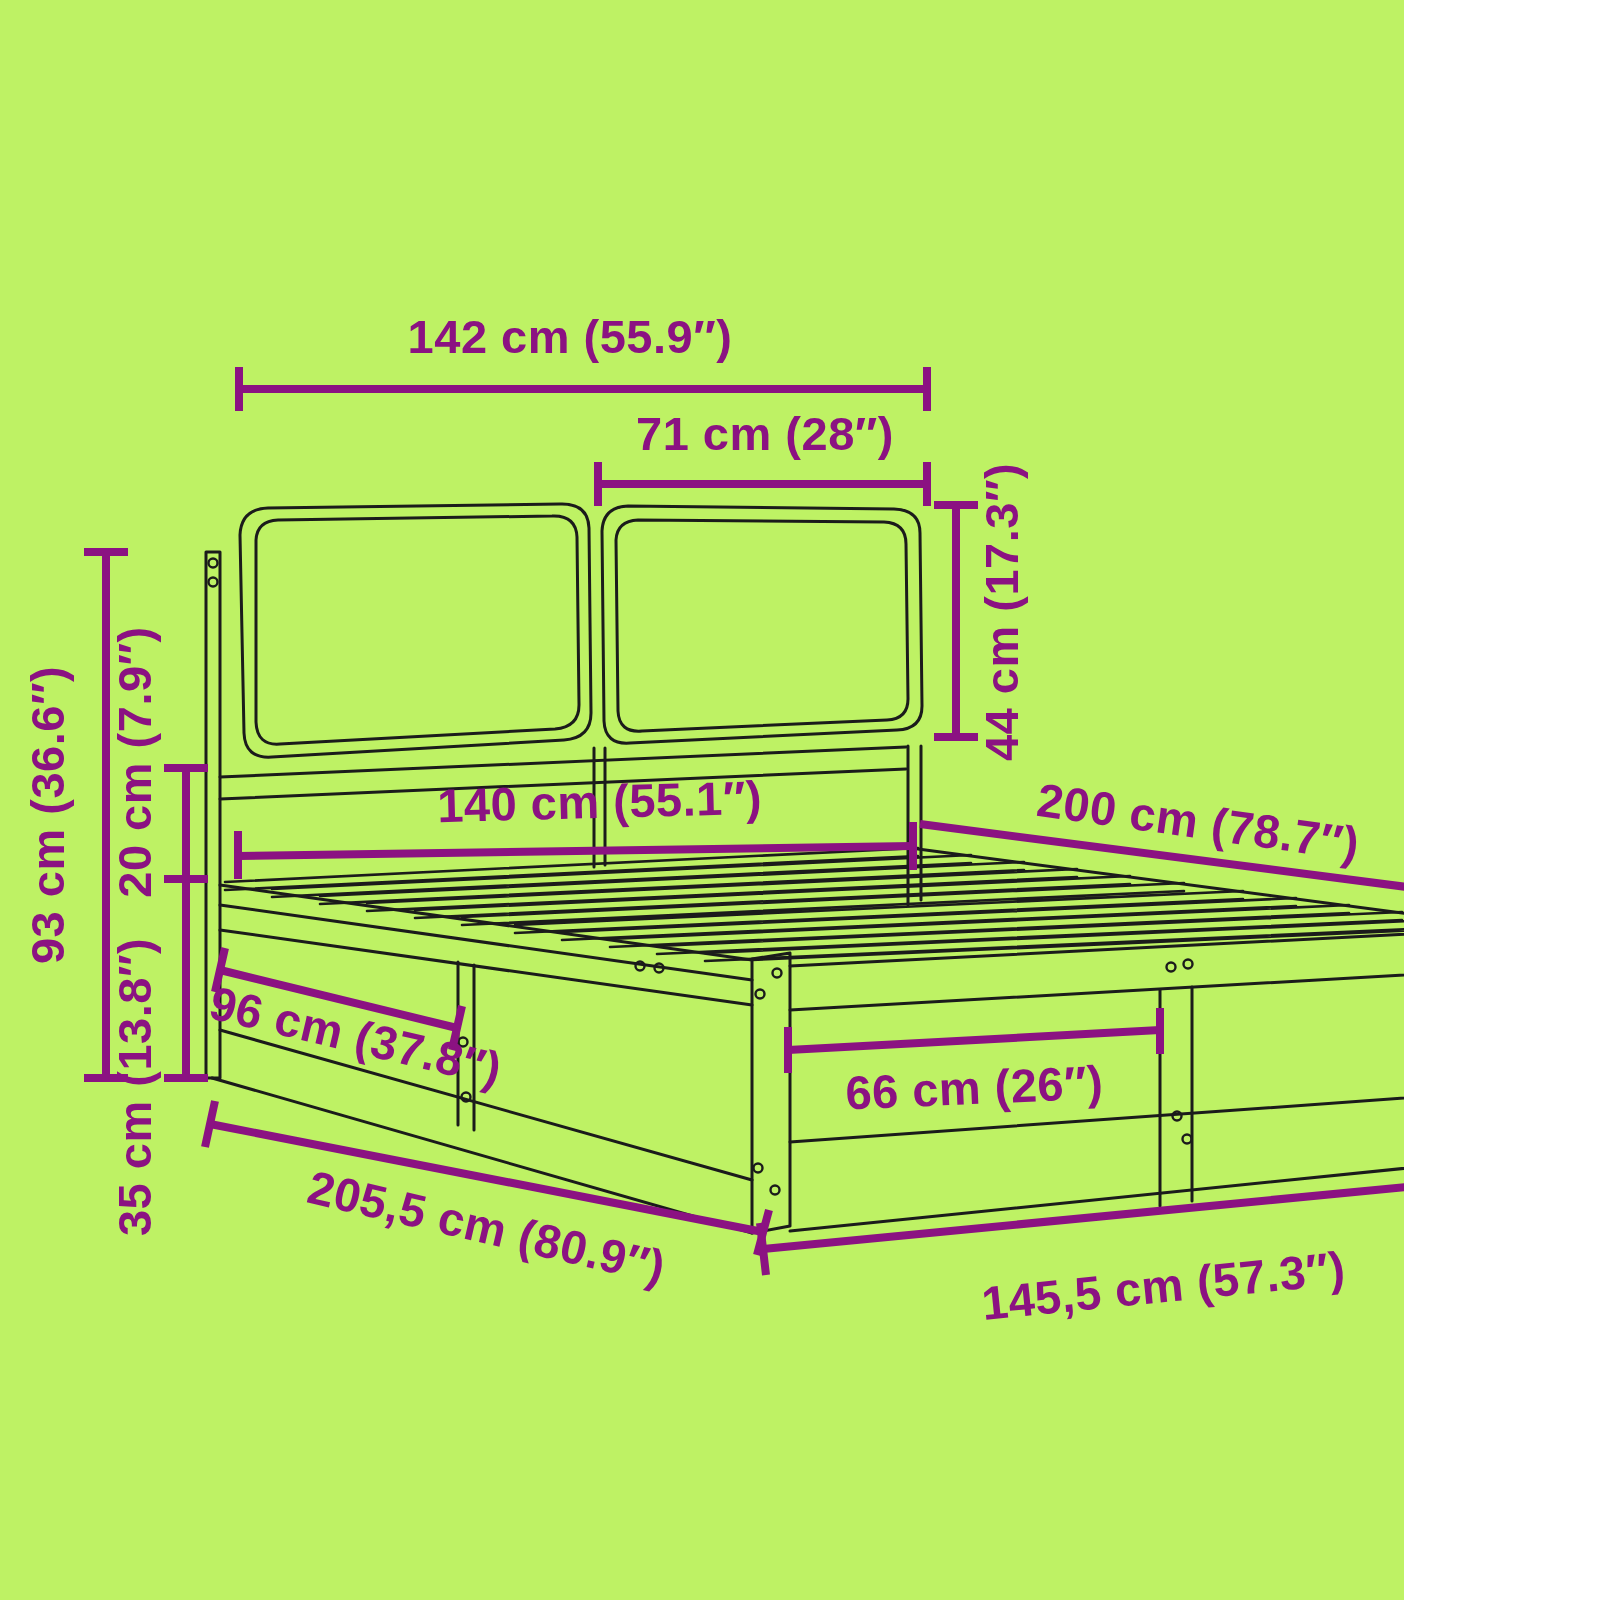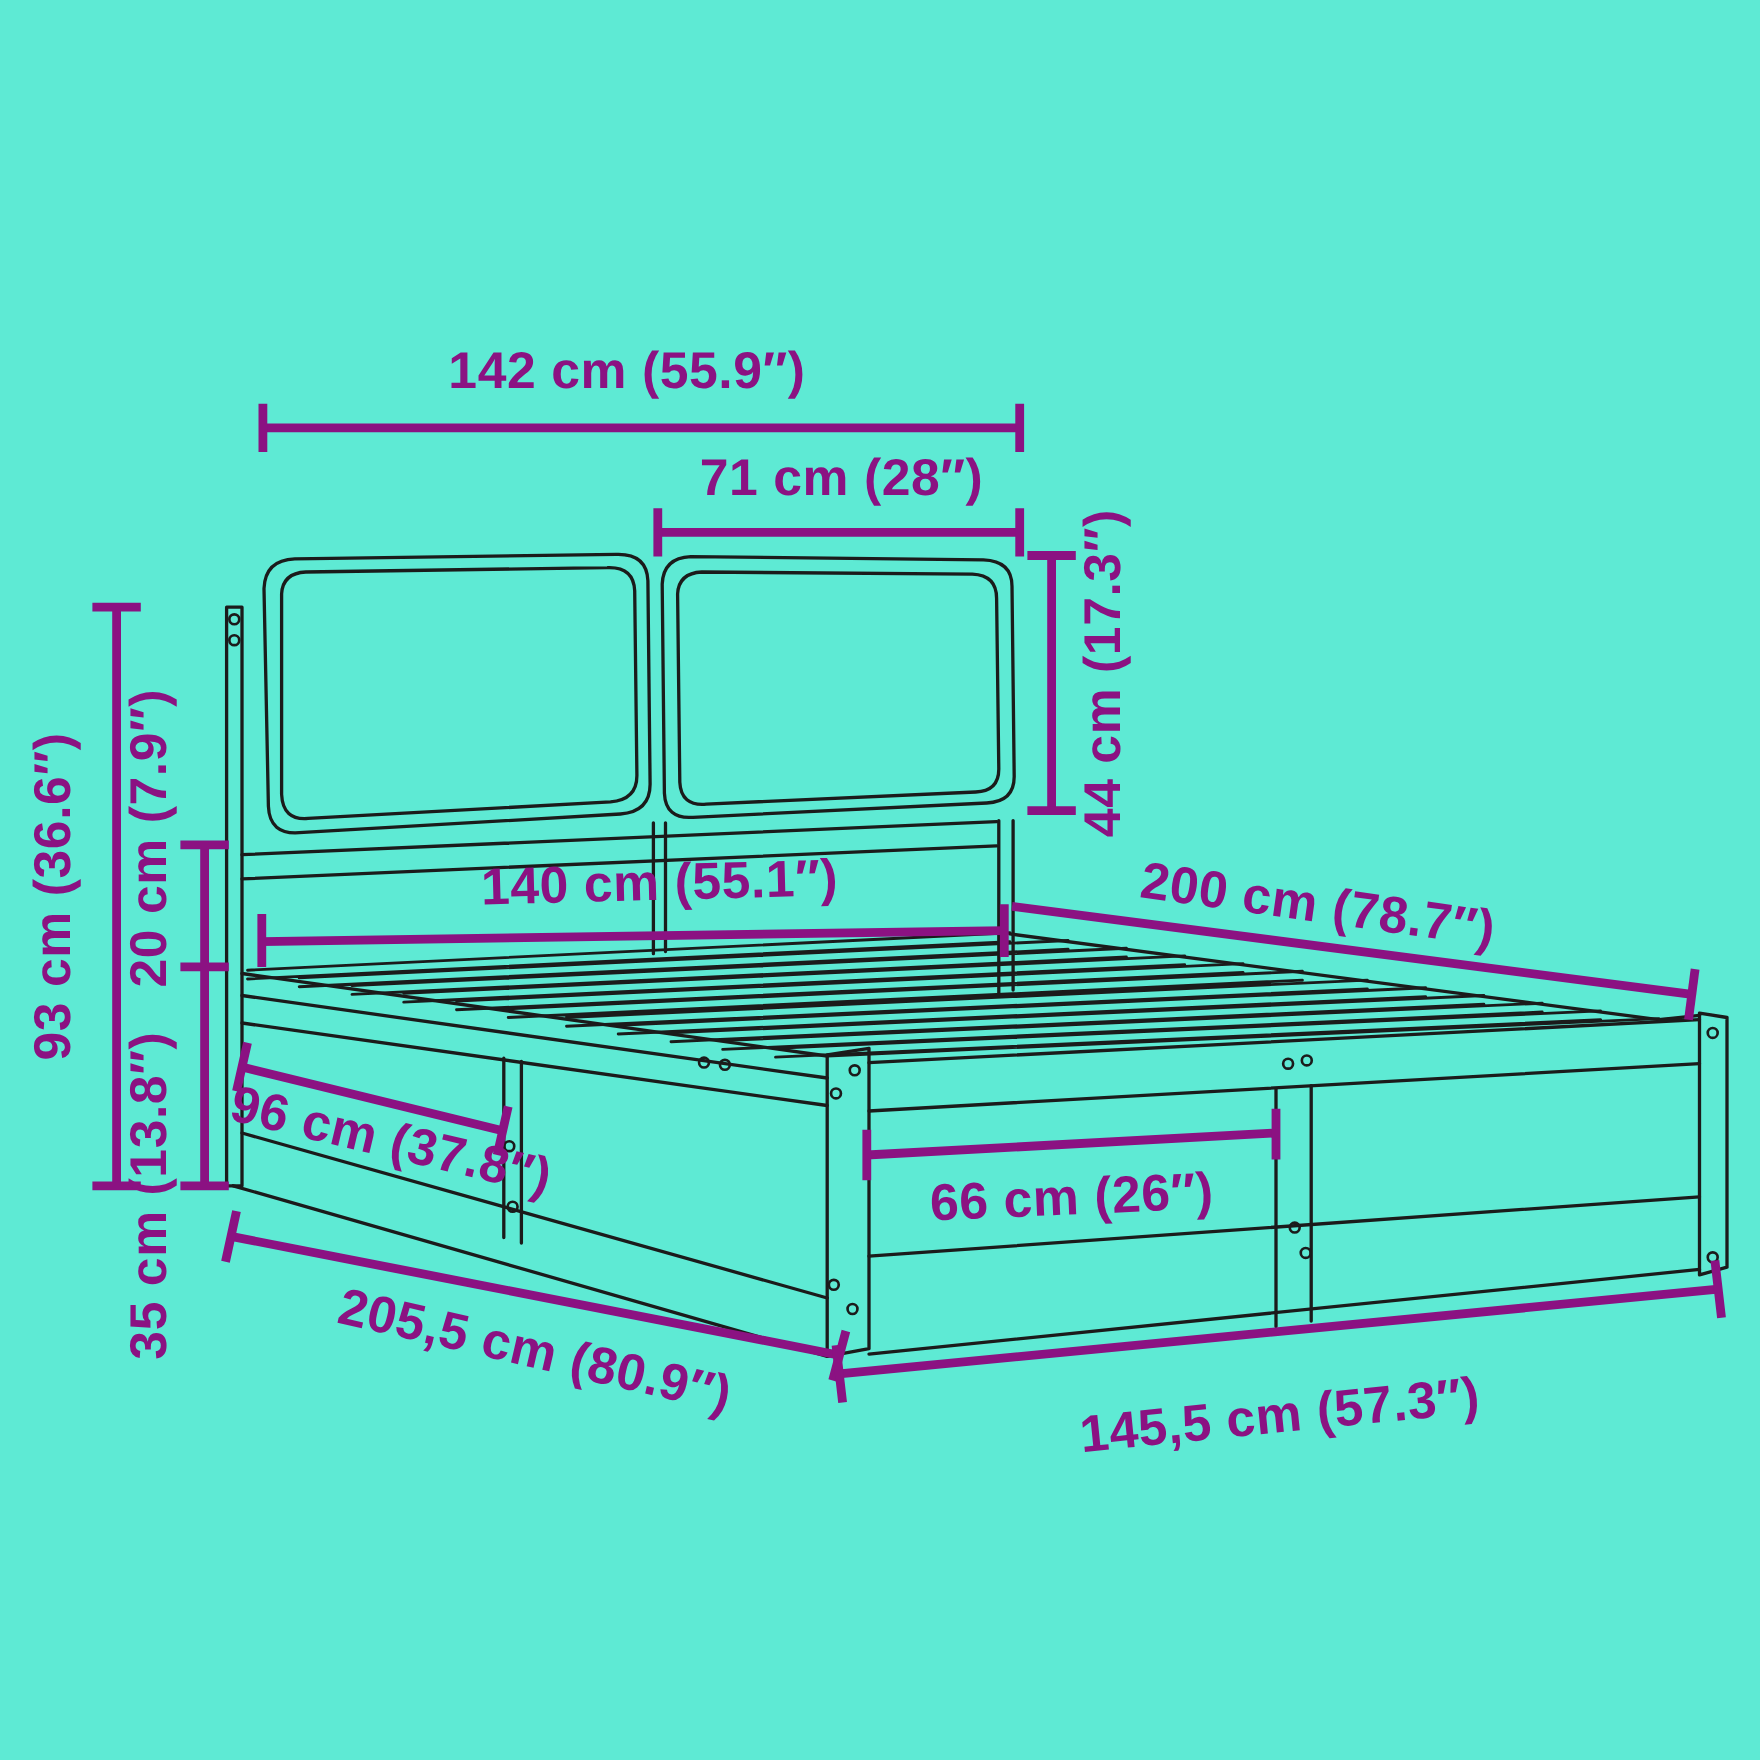--- a/index.html
+++ b/index.html
@@ -2,23 +2,23 @@
 <html><head>
 <meta charset="utf-8">
 <style>
   html, body {
     margin: 0;
     padding: 0;
     background: #ffffff;
   }
   .stage {
     position: relative;
-    width: 1600px;
+    width: 1404px;
     height: 1600px;
-    background: #5eead4;
+    background: #bef264;
     overflow: hidden;
   }
   svg { display: block; }
   .dim-text {
     font-family: "Liberation Sans", "DejaVu Sans", sans-serif;
     font-weight: bold;
     font-size: 47px;
     letter-spacing: 0.5px;
     text-anchor: middle;
   }

